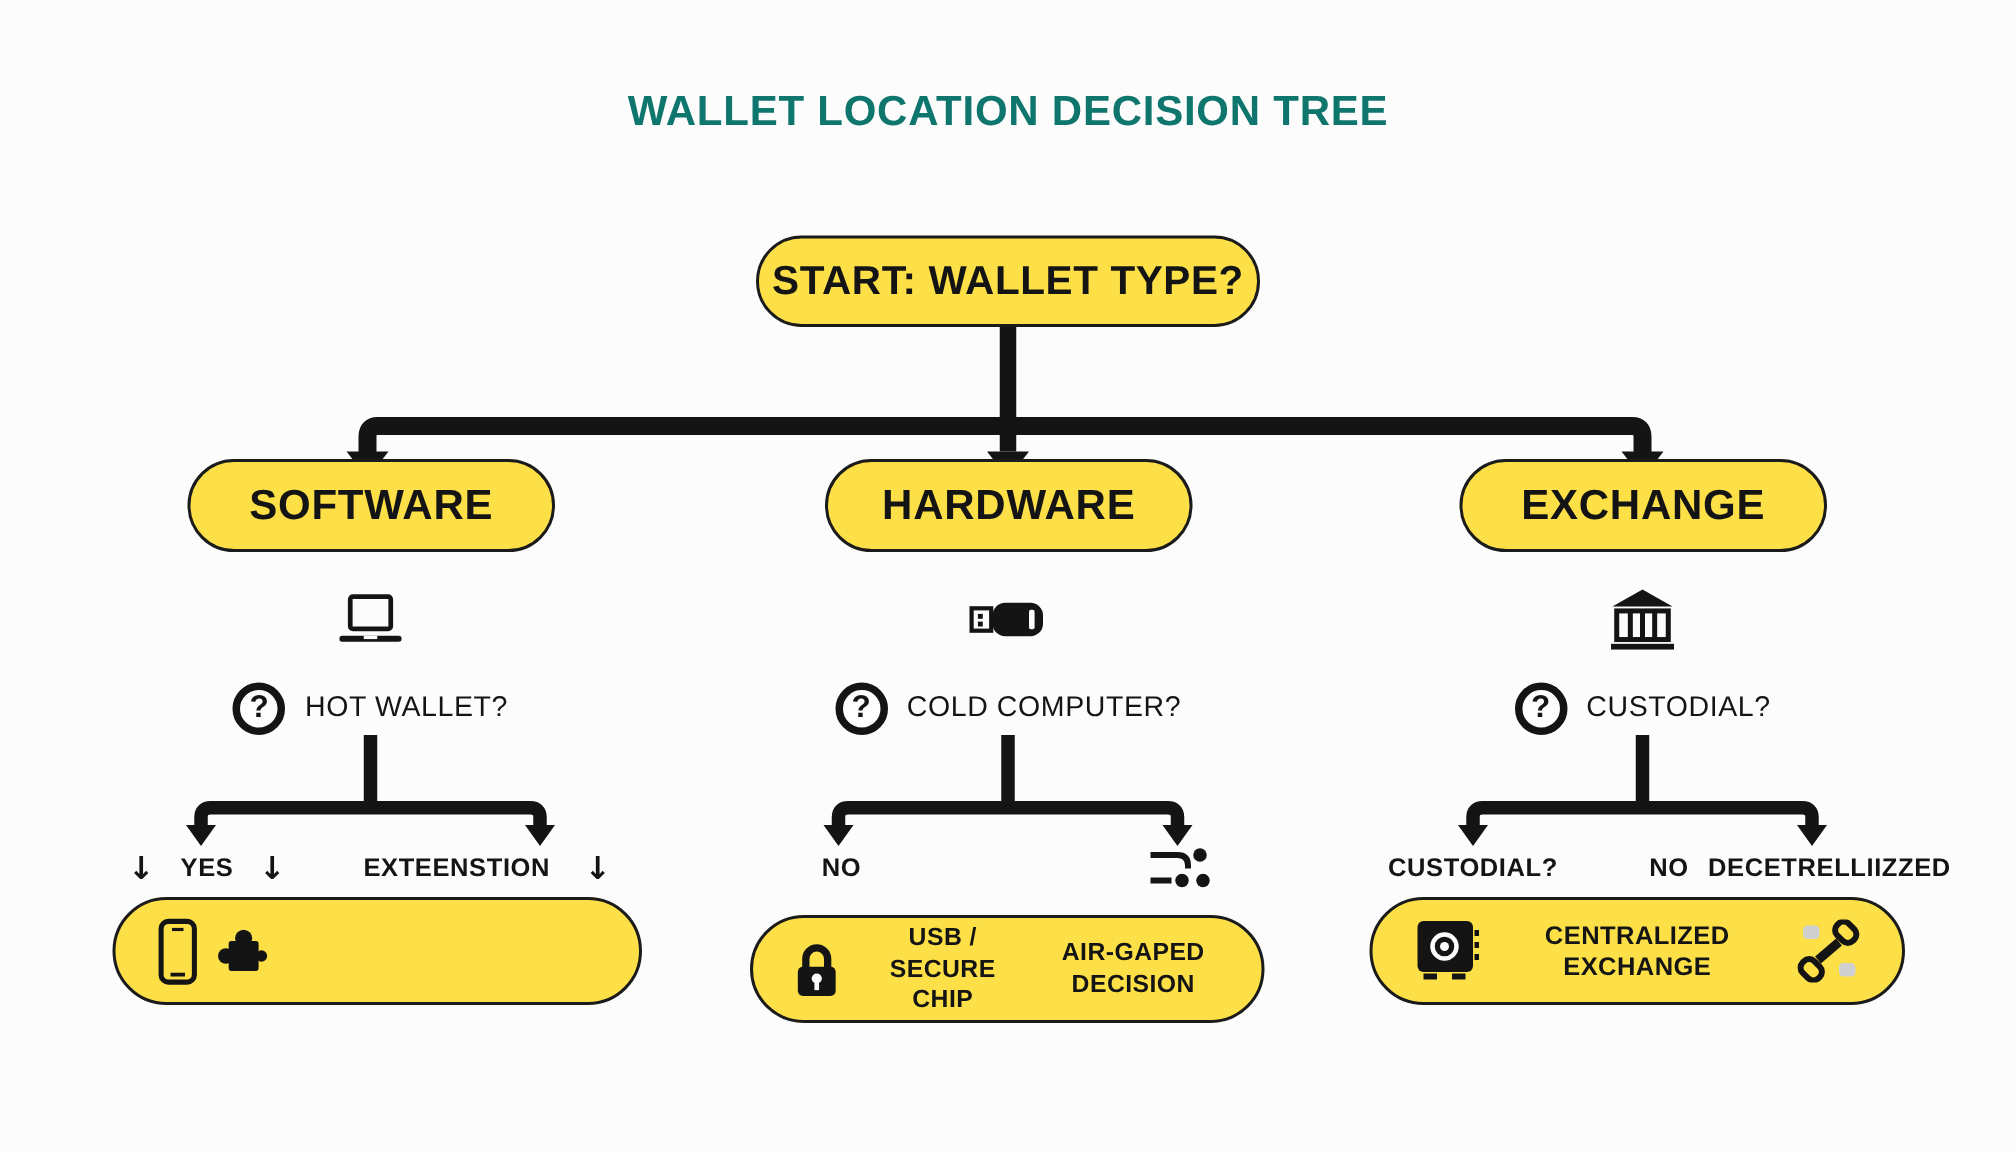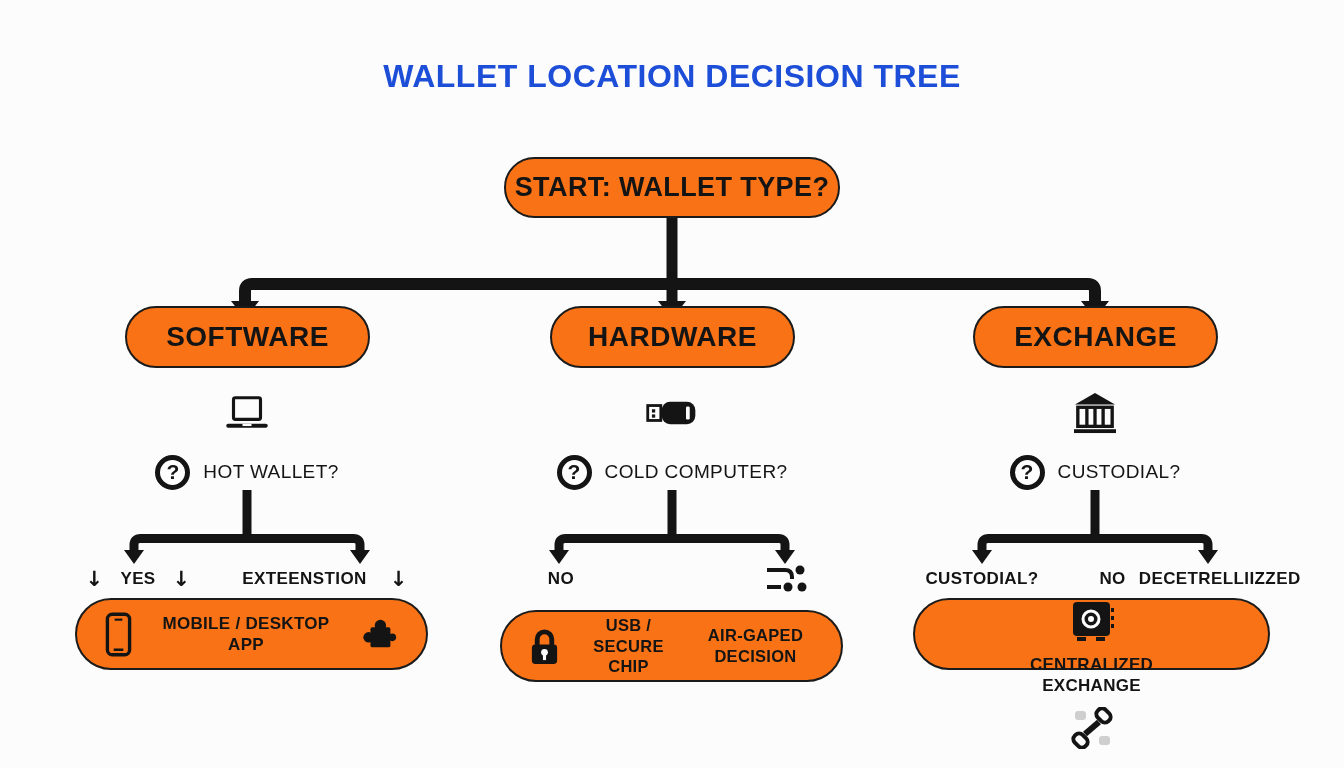--- a/index.html
+++ b/index.html
@@ -4,26 +4,26 @@
 <style>
   html,body{margin:0;padding:0;background:#e8e8e8;}
   .stage{
     position:relative;width:1344px;height:768px;margin:0 auto;
     background:#fcfcfc;overflow:hidden;
     font-family:"Liberation Sans","DejaVu Sans",sans-serif;
     color:#141414;
   }
   .title{
     position:absolute;left:0;top:58px;width:100%;
-    text-align:center;font-size:32px;font-weight:bold;
-    letter-spacing:.5px;color:#1d4ed8;
+    text-align:center;font-size:28px;font-weight:bold;
+    letter-spacing:.5px;color:#0f766e;
   }
   .pill{
     position:absolute;box-sizing:border-box;
-    background:#f97316;border:2.5px solid #1b1b1b;border-radius:34px;
+    background:#fde047;border:2.5px solid #1b1b1b;border-radius:34px;
     display:flex;align-items:center;justify-content:center;
   }
   .start-pill{left:504px;top:157px;width:336px;height:61px;font-size:27px;font-weight:bold;letter-spacing:.4px;}
   .branch-pill{top:306px;width:245px;height:62px;font-size:28px;font-weight:bold;letter-spacing:.5px;}
   .connector-layer{position:absolute;left:0;top:0;width:1344px;height:768px;}
   .icon-slot{position:absolute;top:392px;width:64px;height:42px;display:flex;align-items:center;justify-content:center;}
   .qrow{
     position:absolute;top:452px;width:340px;height:40px;
     display:flex;align-items:center;justify-content:center;gap:13px;
   }
@@ -40,21 +40,21 @@
   }
   .darr{font-family:"DejaVu Sans",sans-serif;font-size:21px;font-weight:bold;line-height:1;}
   .result-pill{top:598px;height:72px;border-radius:37px;justify-content:flex-start;}
   .result-text{
     flex:1;text-align:center;font-size:17px;font-weight:bold;
     line-height:1.25;letter-spacing:.3px;
   }
   .r0{left:75px;width:353px;padding:0 28px;gap:10px;}
   .r1{left:500px;width:343px;padding:0 26px;gap:8px;margin-top:12px;}
   .r1 .result-text{font-size:16.5px;}
-  .r2{left:913px;width:357px;padding:0 26px;gap:10px;flex-direction:column;}
+  .r2{left:913px;width:357px;padding:0 26px;gap:10px;}
   .edge-icon-slot{position:absolute;top:560px;width:50px;height:36px;display:flex;align-items:center;justify-content:center;}
   svg{display:block;}
 </style>
 </head>
 <body>
 
 <div class="stage">
 
   <svg class="connector-layer" viewBox="0 0 1344 768" xmlns="http://www.w3.org/2000/svg">
     <g stroke="#141414" fill="none">
@@ -180,24 +180,20 @@
   </div>
 
   <div class="pill result-pill r0">
     <span>
       <svg width="27" height="45" viewBox="0 0 28 46">
         <rect x="2.5" y="2" width="23" height="42" rx="5" fill="none" stroke="#141414" stroke-width="3.5"></rect>
         <rect x="10" y="6.5" width="8" height="2.2" fill="#141414"></rect>
         <rect x="9" y="37.5" width="10" height="2.6" fill="#141414"></rect>
       </svg>
     </span>
-    <div class="result-text">
-      <div>MOBILE / DESKTOP</div>
-      <div>APP</div>
-    </div>
     <span>
       <svg width="38" height="38" viewBox="0 0 40 40">
         <rect x="11" y="13" width="21" height="21" rx="2" fill="#141414"></rect>
         <circle cx="21.5" cy="11" r="6" fill="#141414"></circle>
         <circle cx="9" cy="23.5" r="5.5" fill="#141414"></circle>
         <circle cx="34" cy="23.5" r="4" fill="#141414"></circle>
       </svg>
     </span>
   </div>
 

